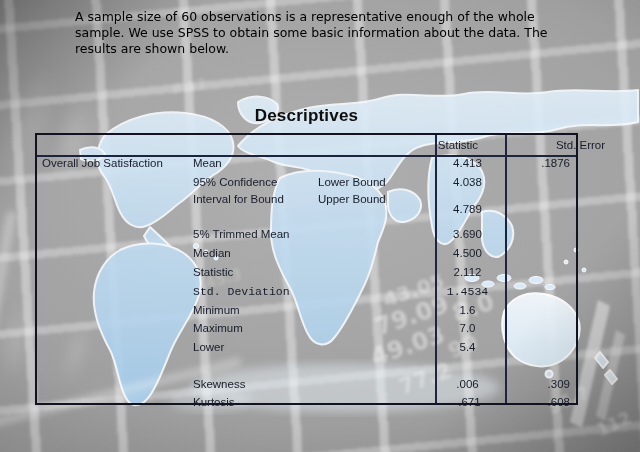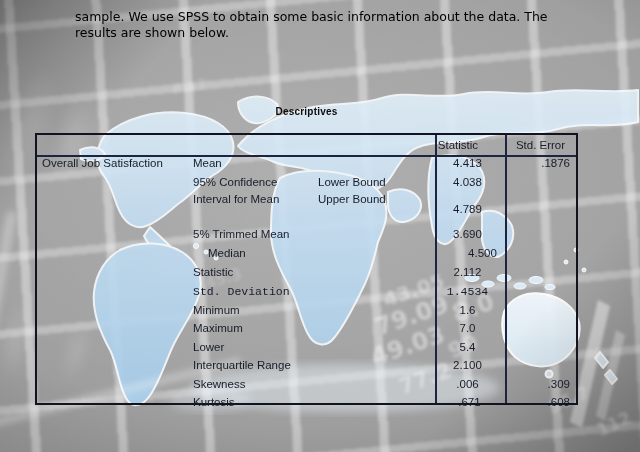--- a/index.html
+++ b/index.html
@@ -26,21 +26,21 @@
       linear-gradient(312deg, rgba(0,0,0,0.22) 0%, rgba(0,0,0,0) 22%),
       radial-gradient(115% 95% at 48% 42%, rgba(255,255,255,0.05) 0%, rgba(0,0,0,0) 55%, rgba(0,0,0,0.20) 100%);}
 
   
   .para{position:absolute;left:75px;top:9px;font-family:"DejaVu Sans",sans-serif;
     font-size:12.5px;line-height:16px;color:#000;}
   .para span{display:block;white-space:nowrap;}
 
   
   .tbl-title{position:absolute;left:35px;top:106px;width:543px;text-align:center;
-    font-weight:bold;font-size:10px;color:#0d0d0d;letter-spacing:0.2px;}
+    font-weight:bold;font-size:17px;color:#0d0d0d;letter-spacing:0.2px;}
   .spss{position:absolute;left:35px;top:133px;width:539px;height:268px;
     border:2px solid #121220;font-size:11.5px;color:#181d2b;}
   .vline{position:absolute;top:0;bottom:0;width:2px;background:#1c2440;}
   .hline{position:absolute;left:0;right:0;top:20px;height:2px;background:#1c2440;}
   .th{position:absolute;top:4px;text-align:center;}
   .rowdim{position:absolute;left:5px;top:22px;white-space:nowrap;}
   .trow{position:absolute;left:156px;width:383px;height:17px;}
   .trow .lbl{position:absolute;left:0;white-space:nowrap;}
   .trow .sub{position:absolute;left:125px;white-space:nowrap;}
   .trow .stat{position:absolute;left:244px;width:61px;text-align:center;}
@@ -140,67 +140,68 @@
   <div class="tick" style="left:398px;top:366px;font-size:22px;opacity:.36;transform:rotate(-20deg);">77.2</div>
   <div class="tick" style="left:548px;top:390px;font-size:17px;opacity:.40;transform:rotate(-24deg);">96.7</div>
   <div class="tick" style="left:596px;top:414px;font-size:17px;opacity:.38;transform:rotate(-24deg);">112</div>
 
   <div class="streak" style="left:-15px;top:388px;width:260px;height:9px;opacity:.28;transform:rotate(-14deg);"></div>
   <div class="streak" style="left:-6px;top:210px;width:10px;height:150px;opacity:.28;transform:rotate(10deg);"></div>
 
   <div class="vignette"></div>
 
   <div class="para">
+    <span>A sample size of 60 observations is a representative enough of the whole</span>
     <span>sample. We use SPSS to obtain some basic information about the data. The</span>
     <span>results are shown below.</span>
   </div>
 
   <div class="tbl-title">Descriptives</div>
 
   <div class="spss">
     <div class="vline" style="left:398px;"></div>
     <div class="vline" style="left:468px;"></div>
     <div class="hline"></div>
 
     <div class="th" style="left:398px;width:46px;">Statistic</div>
-    <div class="th" style="left:468px;width:71px;">Std. Error</div>
+    <div class="th" style="left:468px;width:71px;padding-left:40px;">Std. Error</div>
 
     <div class="rowdim">Overall Job Satisfaction</div>
 
     <div class="trow" style="top:22px;">
       <span class="lbl">Mean</span>
         <span class="sub"></span>
         <span class="stat">4.413</span>
         <span class="se">.1876</span>
     </div>
     <div class="trow" style="top:41px;">
       <span class="lbl">95% Confidence</span>
         <span class="sub">Lower Bound</span>
         <span class="stat">4.038</span>
         <span class="se"></span>
     </div>
     <div class="trow" style="top:58px;">
-      <span class="lbl">Interval for Mean</span>
+      <span class="lbl">Interval for Bound</span>
         <span class="sub">Upper Bound</span>
         <span class="stat"></span>
         <span class="se"></span>
     </div>
     <div class="trow" style="top:68px;">
       <span class="lbl"></span>
         <span class="sub"></span>
         <span class="stat">4.789</span>
         <span class="se"></span>
     </div>
     <div class="trow" style="top:93px;">
       <span class="lbl">5% Trimmed Mean</span>
         <span class="sub"></span>
         <span class="stat">3.690</span>
         <span class="se"></span>
     </div>
-    <div class="trow" style="top:112px;margin-left:15px;">
+    <div class="trow" style="top:112px;">
       <span class="lbl">Median</span>
         <span class="sub"></span>
         <span class="stat">4.500</span>
         <span class="se"></span>
     </div>
     <div class="trow" style="top:131px;">
       <span class="lbl">Statistic</span>
         <span class="sub"></span>
         <span class="stat">2.112</span>
         <span class="se"></span>
@@ -222,26 +223,20 @@
         <span class="sub"></span>
         <span class="stat">7.0</span>
         <span class="se"></span>
     </div>
     <div class="trow" style="top:206px;">
       <span class="lbl">Lower</span>
         <span class="sub"></span>
         <span class="stat">5.4</span>
         <span class="se"></span>
     </div>
-    <div class="trow" style="top:224px;">
-      <span class="lbl">Interquartile Range</span>
-        <span class="sub"></span>
-        <span class="stat">2.100</span>
-        <span class="se"></span>
-    </div>
     <div class="trow" style="top:243px;">
       <span class="lbl">Skewness</span>
         <span class="sub"></span>
         <span class="stat">.006</span>
         <span class="se">.309</span>
     </div>
     <div class="trow" style="top:261px;">
       <span class="lbl">Kurtosis</span>
         <span class="sub"></span>
         <span class="stat">-.671</span>

